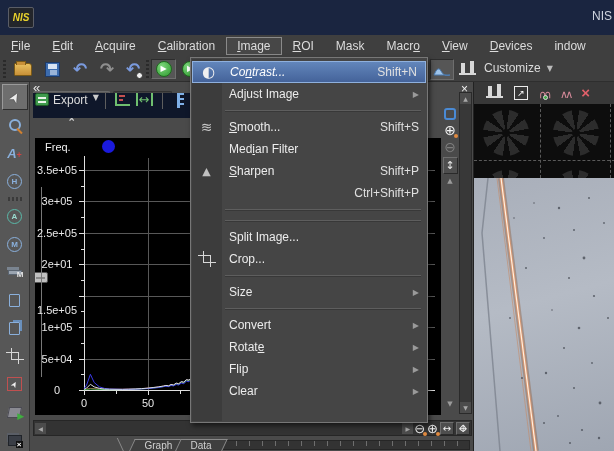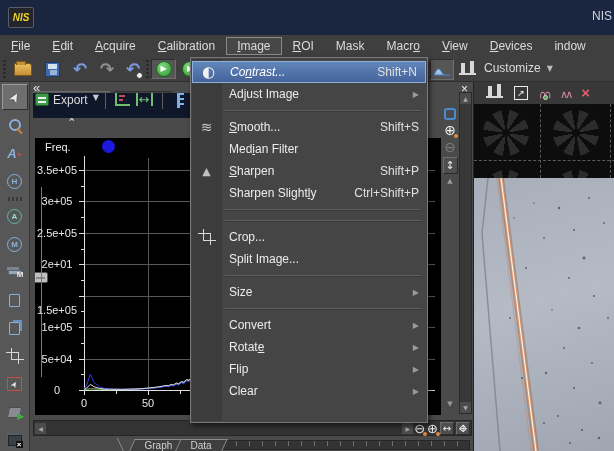--- a/index.html
+++ b/index.html
@@ -543,34 +543,33 @@
         <span class="menu-lbl">Med<u>i</u>an Filter</span>
       </div>
       <div class="menu-row">
         <span class="menu-ico">
           <span class="mi-sharpen">▲</span>
         </span>
         <span class="menu-lbl"><u>S</u>harpen</span>
         <span class="menu-sc">Shift+P</span>
       </div>
       <div class="menu-row">
-        <span class="menu-lbl">Sharpen Slight<u>l</u>y</span>
         <span class="menu-sc">Ctrl+Shift+P</span>
       </div>
       <div class="menu-sep"></div>
       <div class="menu-sep"></div>
       <div class="menu-row">
+        <span class="menu-lbl">Split Image...</span>
+      </div>
+      <div class="menu-row">
         <span class="menu-ico">
           <span class="icon-crop"></span>
         </span>
         <span class="menu-lbl">Crop...</span>
       </div>
-      <div class="menu-row">
-        <span class="menu-lbl">Split Image...</span>
-      </div>
       <div class="menu-sep"></div>
       <div class="menu-row">
         <span class="menu-lbl">Size</span>
         <span class="menu-sub">▶</span>
       </div>
       <div class="menu-sep"></div>
       <div class="menu-row">
         <span class="menu-lbl">Convert</span>
         <span class="menu-sub">▶</span>
       </div>

